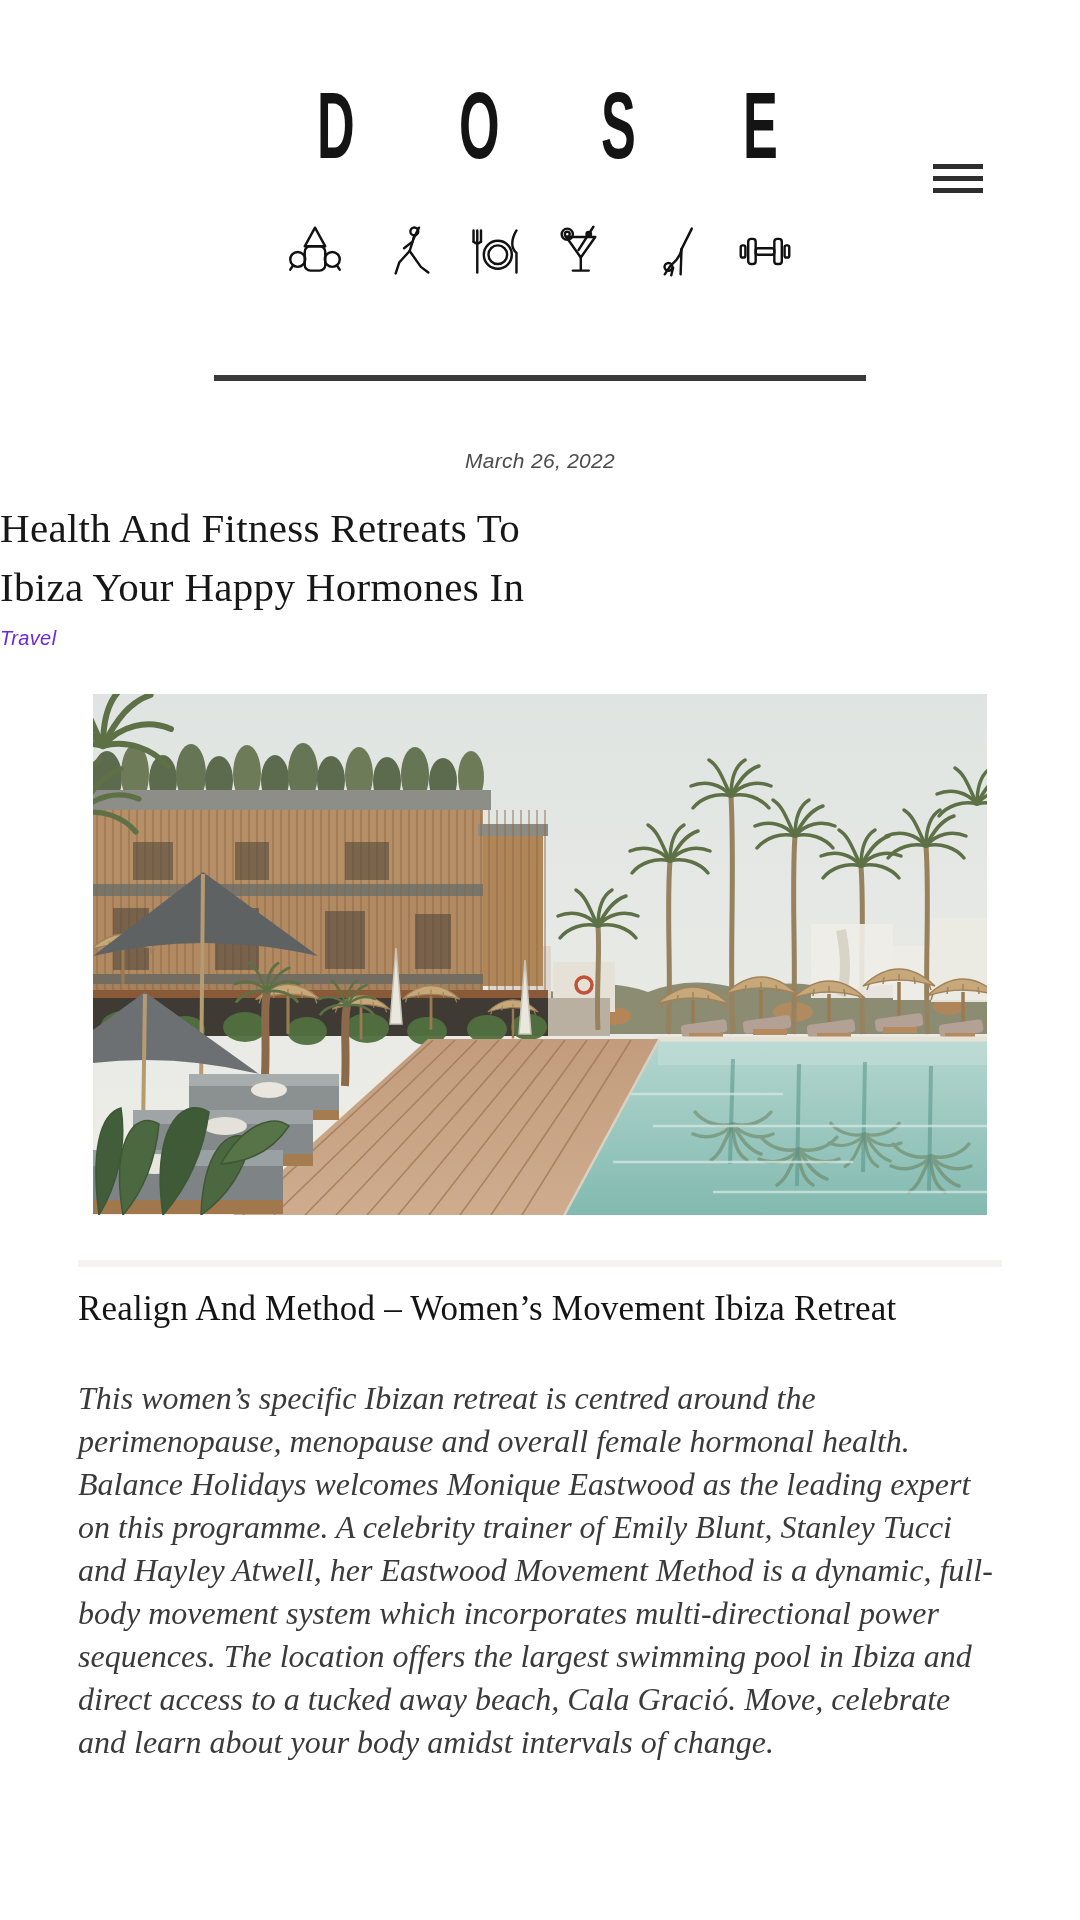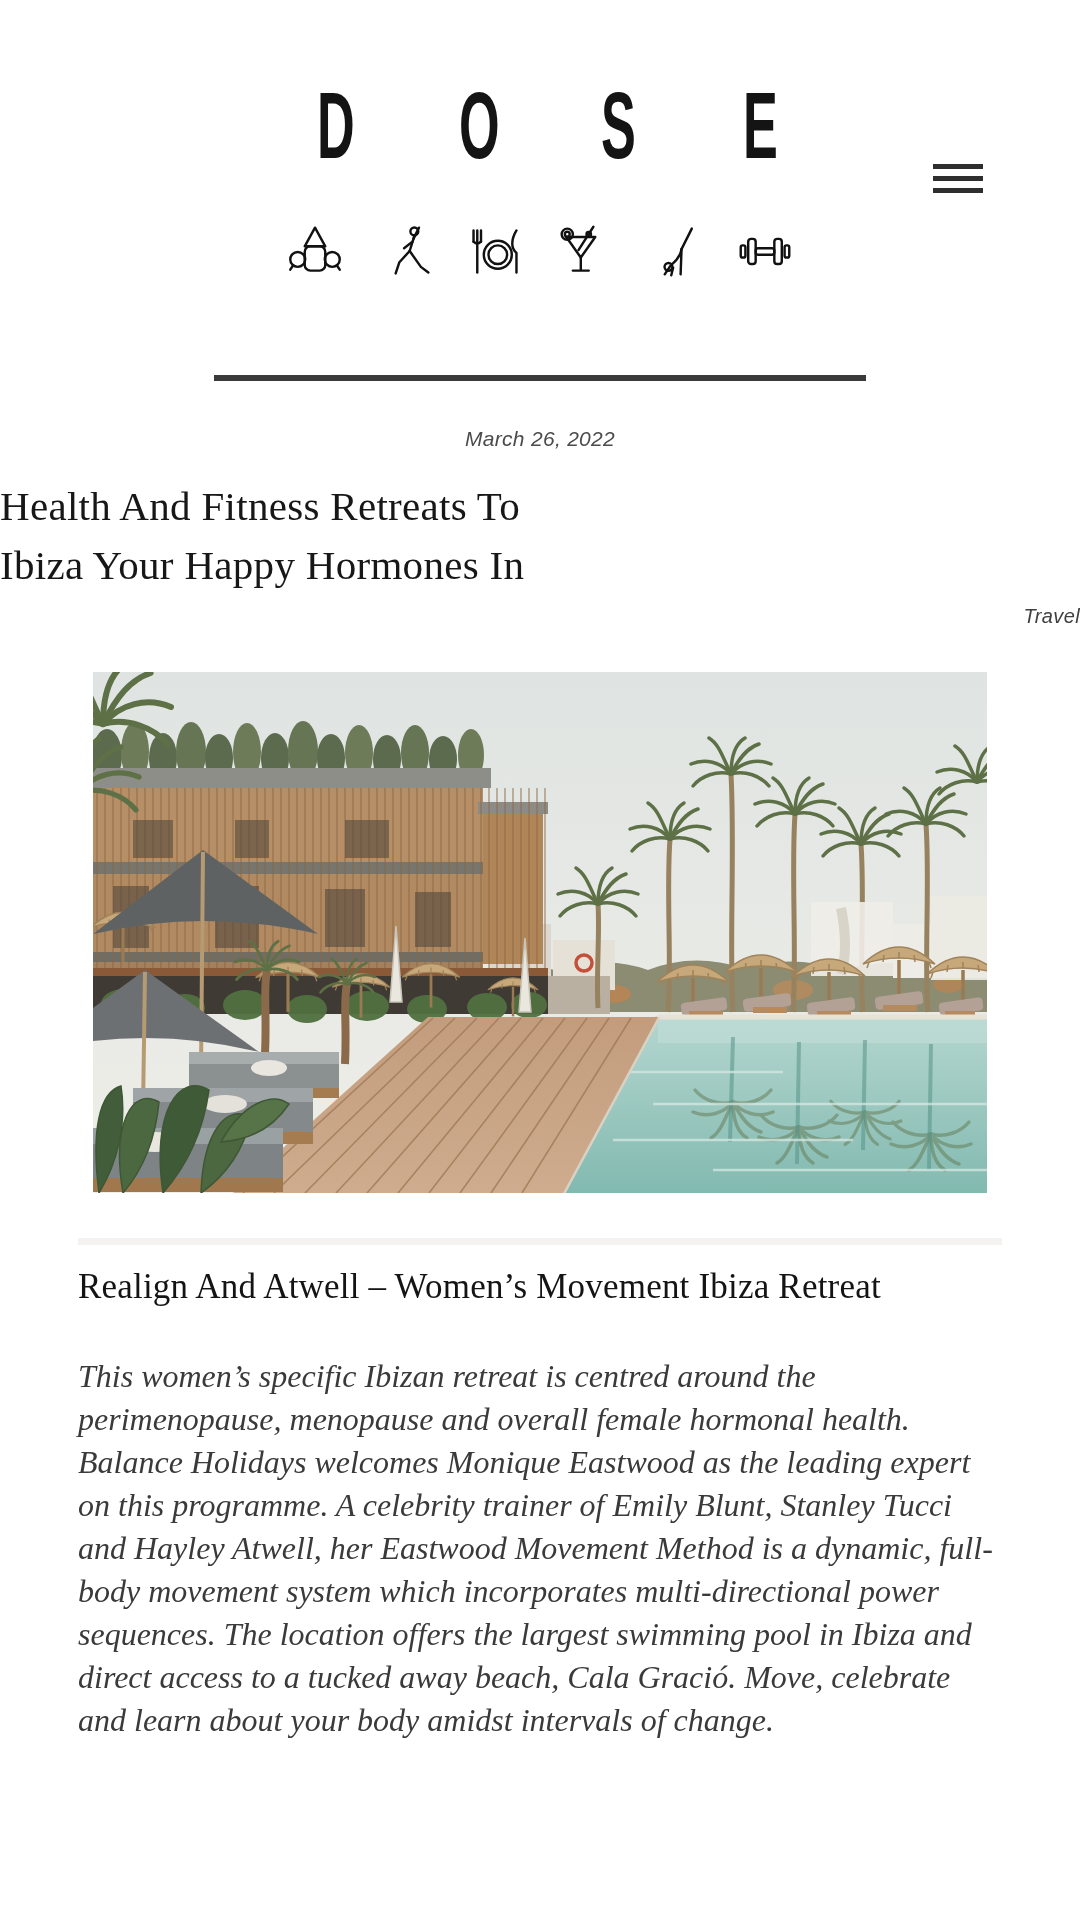--- a/index.html
+++ b/index.html
@@ -16,26 +16,26 @@
   .hamburger .bar:last-child{margin-bottom:0;}
 
   .icon-row{display:flex;justify-content:center;align-items:flex-end;gap:34px;margin-top:50px;}
   .cat{display:block;cursor:pointer;}
   .cat svg{display:block;height:56px;width:auto;stroke:#111;fill:none;stroke-width:2.6;
            stroke-linecap:round;stroke-linejoin:round;}
 
   .rule{width:652px;height:6px;background:#3a3a3a;margin:96px auto 0;}
 
   
-  .date{margin-top:46px;text-align:center;font-family:"Liberation Sans",sans-serif;
+  .date{margin-top:68px;text-align:center;font-family:"Liberation Sans",sans-serif;
         font-style:italic;font-size:21px;color:#4c4c4c;letter-spacing:.3px;}
   .title{margin-top:26px;text-align:left;font-size:41px;line-height:59px;color:#171717;
          font-weight:400;letter-spacing:.3px;}
-  .category{margin-top:10px;text-align:right;font-family:"Liberation Sans",sans-serif;
-            font-style:italic;font-size:20px;color:#404040;letter-spacing:.4px;cursor:pointer;}
+  .category{margin-top:10px;text-align:left;font-family:"Liberation Sans",sans-serif;
+            font-style:italic;font-size:20px;color:#6d28d9;letter-spacing:.4px;cursor:pointer;}
 
   
   .hero{display:block;width:894px;height:521px;margin:44px auto 0;}
 
   .soft-rule{width:924px;height:7px;background:#f4f3f1;margin:45px auto 0;}
 
   
   .content{width:924px;margin:0 auto;}
   .content h2{margin:22px 0 0;font-weight:400;font-size:35px;color:#141414;letter-spacing:.2px;}
   .content .body{margin:48px 0 0;width:920px;font-size:32px;line-height:43px;color:#3a3a3a;font-style:italic;}
@@ -379,19 +379,19 @@
         <path d="M70 521 C58 440 86 400 116 418 C110 462 92 496 70 521 Z" fill="#3f5a37"></path>
         <path d="M108 521 C110 460 134 430 158 446 C150 480 132 504 108 521 Z"></path>
         <path d="M6 521 C-2 460 6 420 28 414 C34 452 24 492 6 521 Z" fill="#415d39"></path>
         <path d="M128 470 C150 430 180 420 196 432 C180 456 156 468 128 470 Z" fill="#567447"></path>
       </g>
     </svg>
 
     <div class="soft-rule"></div>
 
     <div class="content">
-      <h2>Realign And Atwell – Women’s Movement Ibiza Retreat</h2>
+      <h2>Realign And Method – Women’s Movement Ibiza Retreat</h2>
 
       <p class="body">This women’s specific Ibizan retreat is centred around the perimenopause, menopause and overall female hormonal health. Balance Holidays welcomes Monique Eastwood as the leading expert on this programme. A celebrity trainer of Emily Blunt, Stanley Tucci and Hayley Atwell, her Eastwood Movement Method is a dynamic, full-body movement system which incorporates multi-directional power sequences. The location offers the largest swimming pool in Ibiza and direct access to a tucked away beach, Cala Gració. Move, celebrate and learn about your body amidst intervals of change.</p>
 
     </div>
   </article>
 </div>
 
 </body></html>

